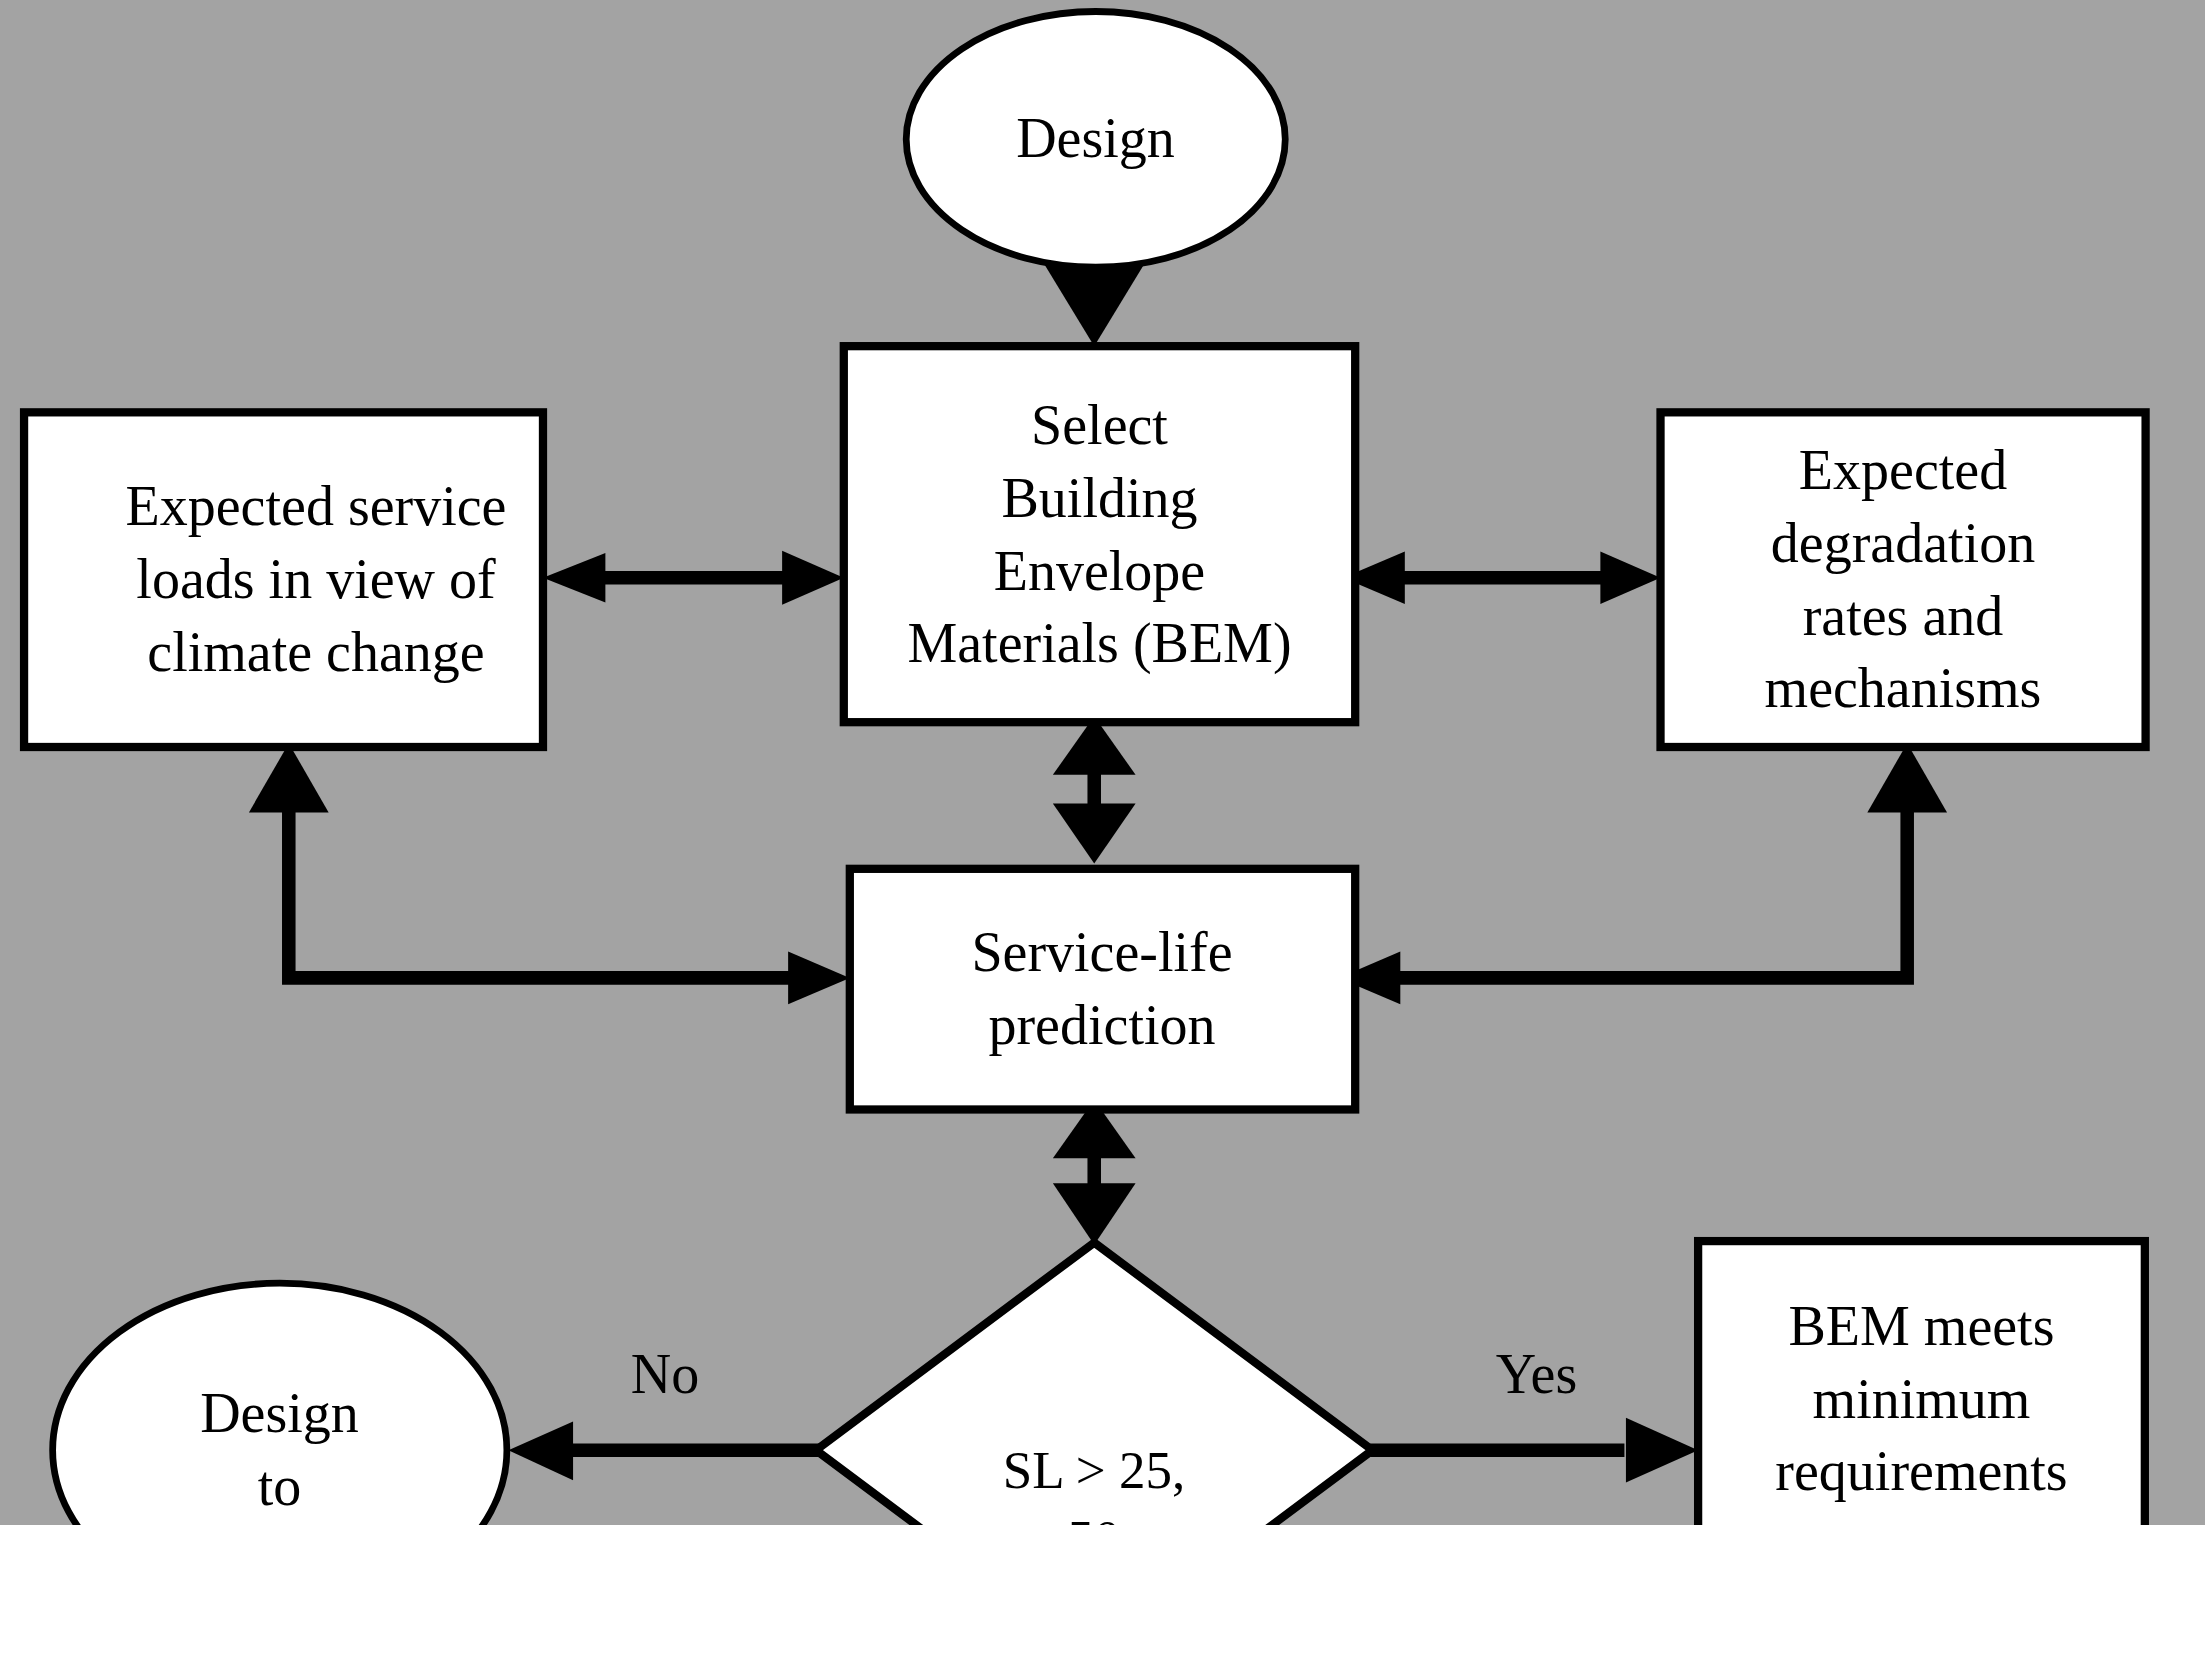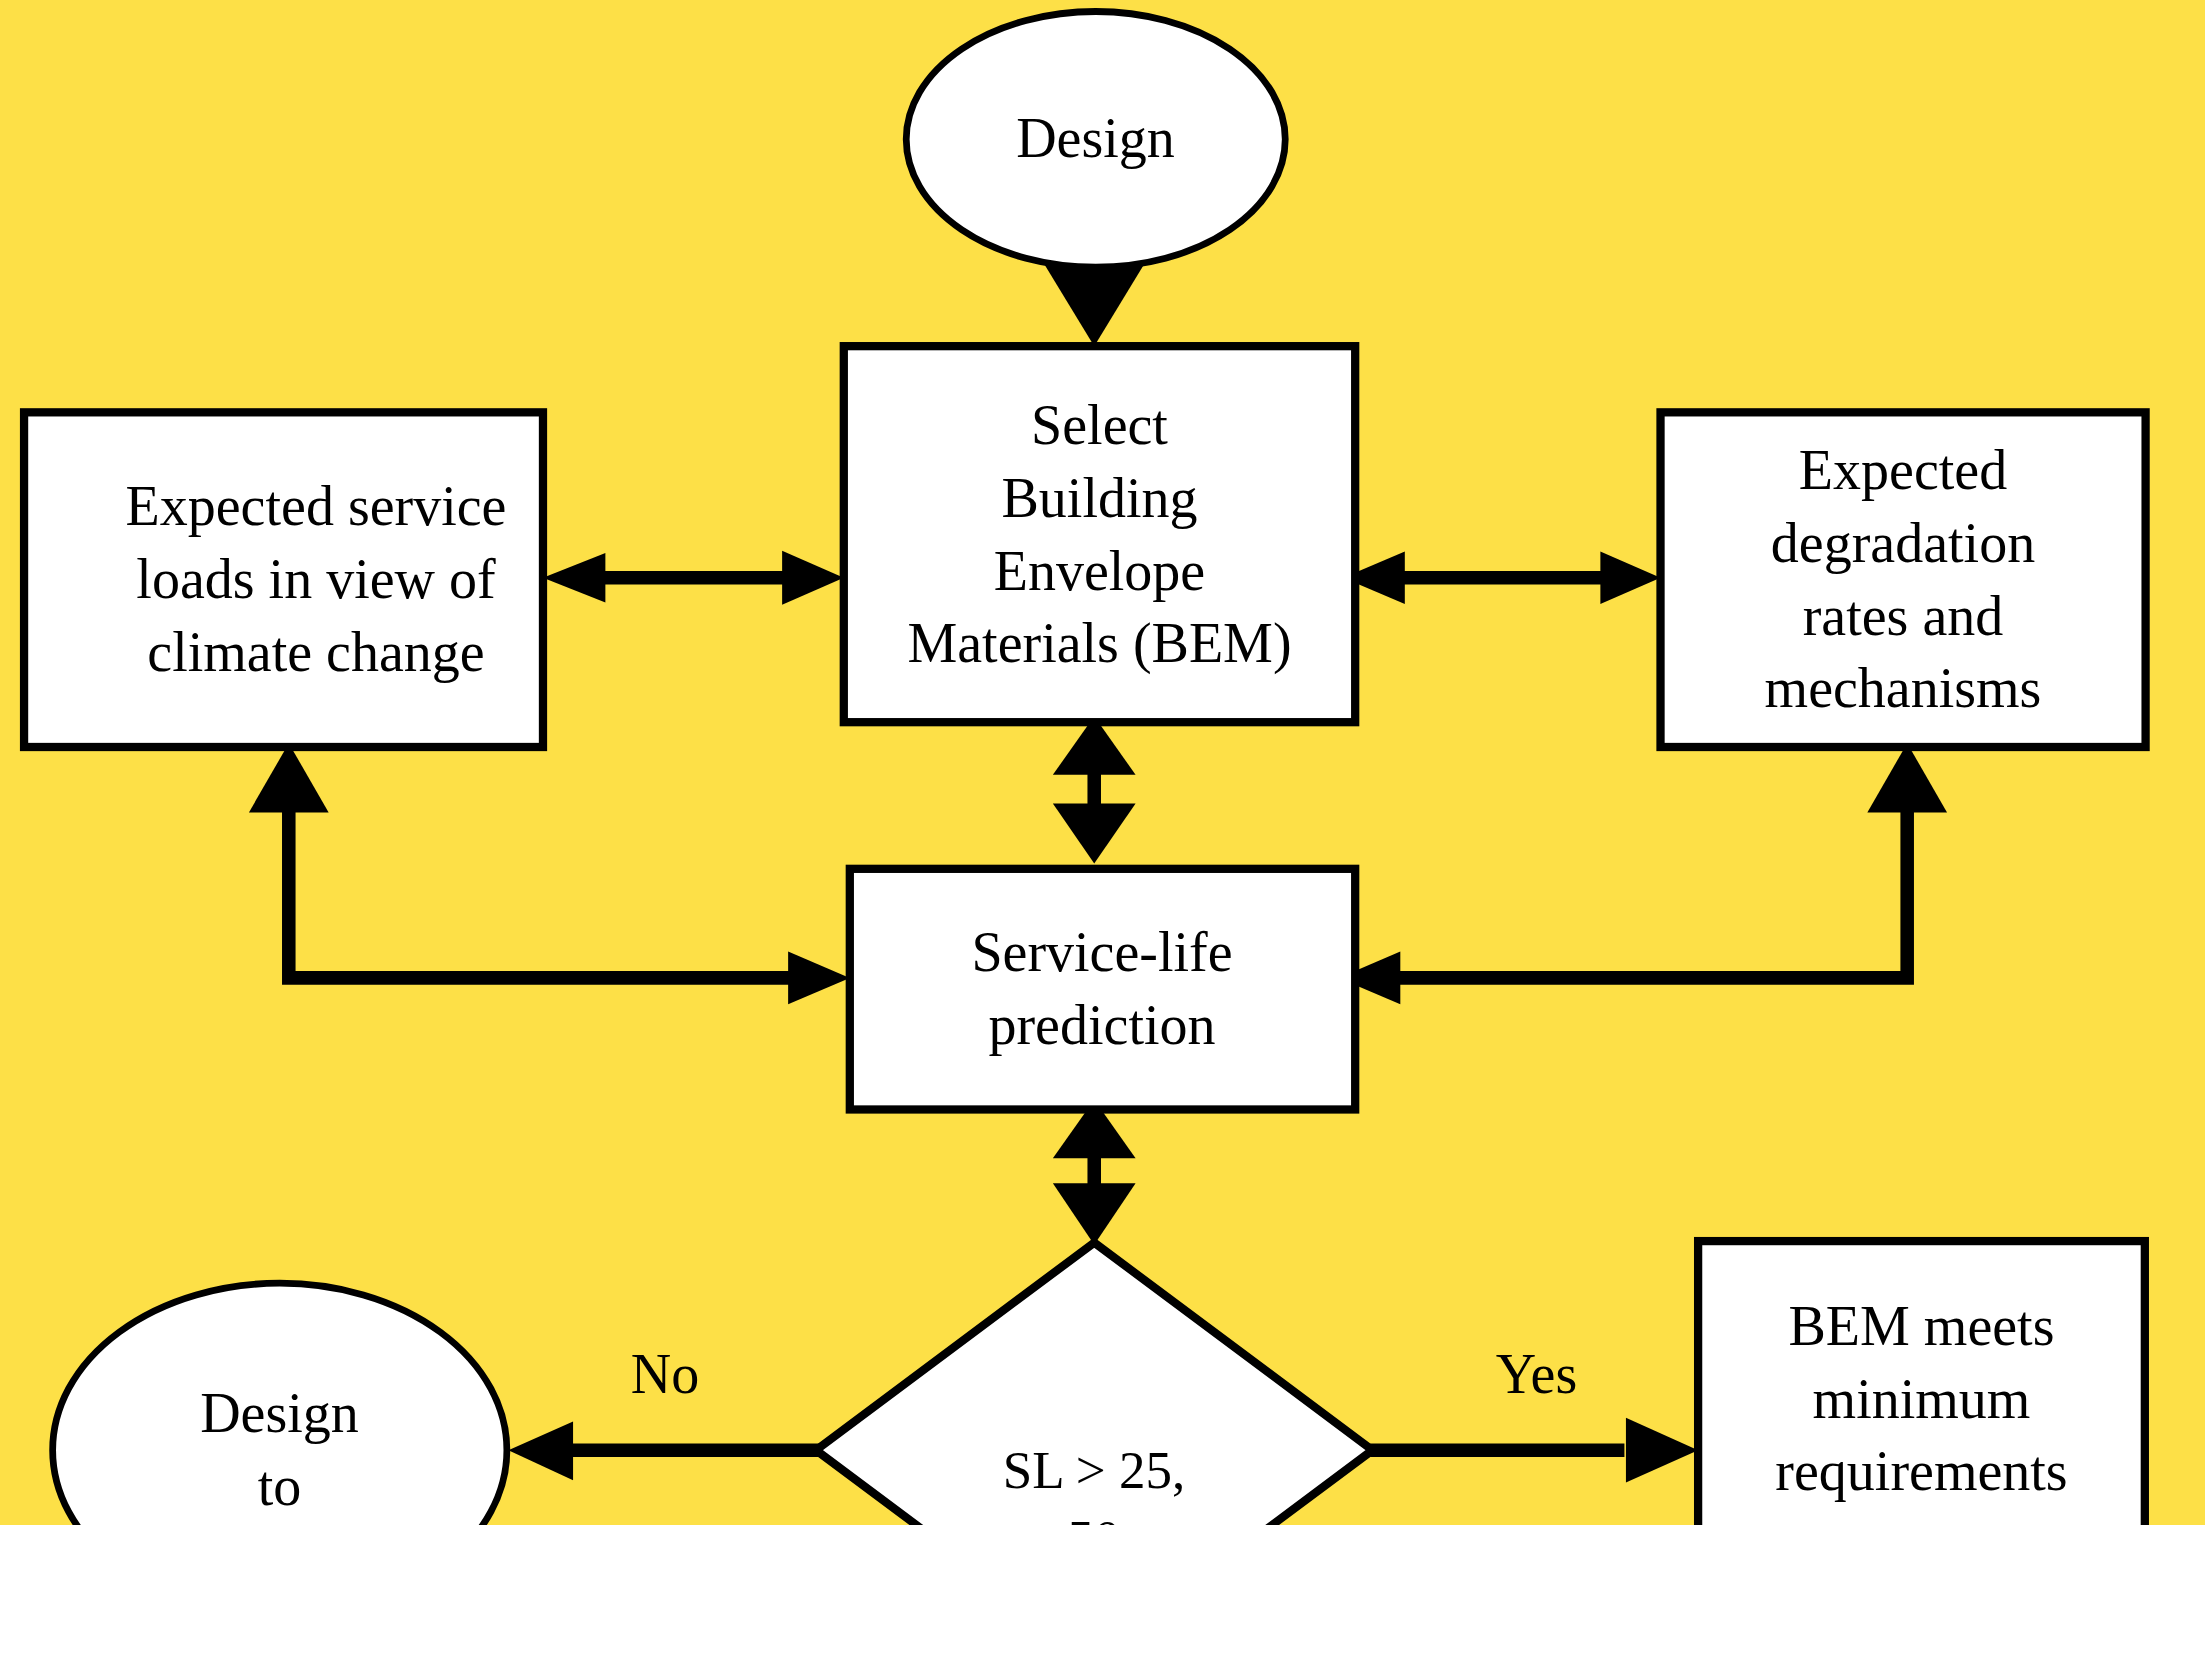--- a/index.html
+++ b/index.html
@@ -4,21 +4,21 @@
 <style>
   html, body {
     margin: 0;
     padding: 0;
     background: #ffffff;
   }
   #stage {
     position: relative;
     width: 2205px;
     height: 1525px;
-    background: #fde047;
+    background: #a3a3a3;
     overflow: hidden;
     font-family: "Liberation Serif", "DejaVu Serif", serif;
   }
   #flow-svg {
     position: absolute;
     inset: 0;
     width: 2205px;
     height: 1679px;
     display: block;
   }

